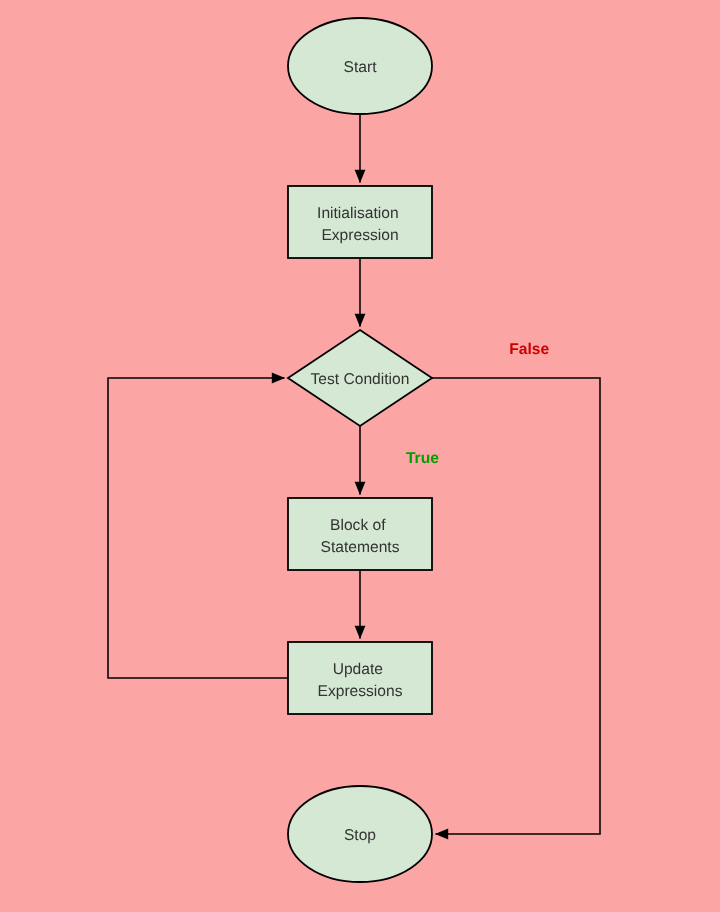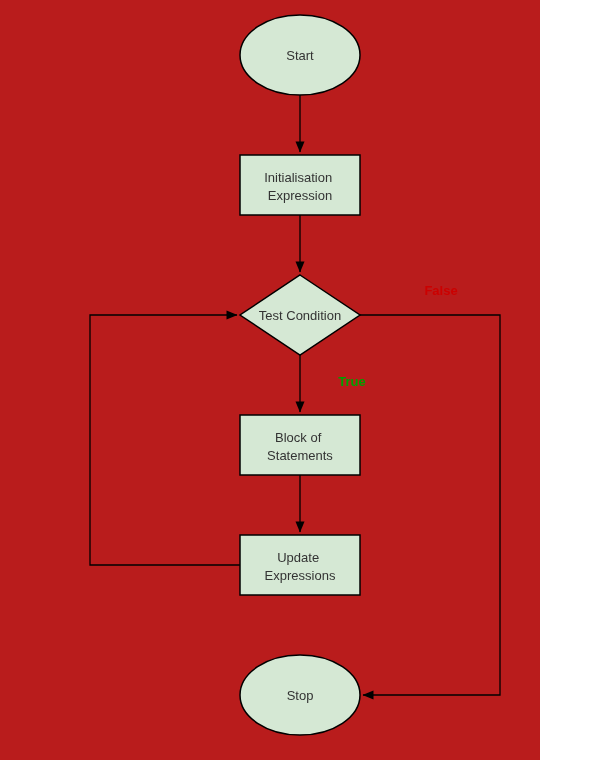--- a/index.html
+++ b/index.html
@@ -2,23 +2,23 @@
 <html><head>
 <meta charset="utf-8">
 <style>
   html, body {
     margin: 0;
     padding: 0;
     background: #ffffff;
   }
   .canvas {
     position: relative;
-    width: 540px;
+    width: 600px;
     height: 760px;
-    background: #b91c1c;
+    background: #fca5a5;
     font-family: "Liberation Sans", sans-serif;
     text-align: right;
   }
   svg { display: block; }
   .node-shape {
     fill: #d5e8d4;
     stroke: #000000;
     stroke-width: 1.5;
   }
   .connector {

